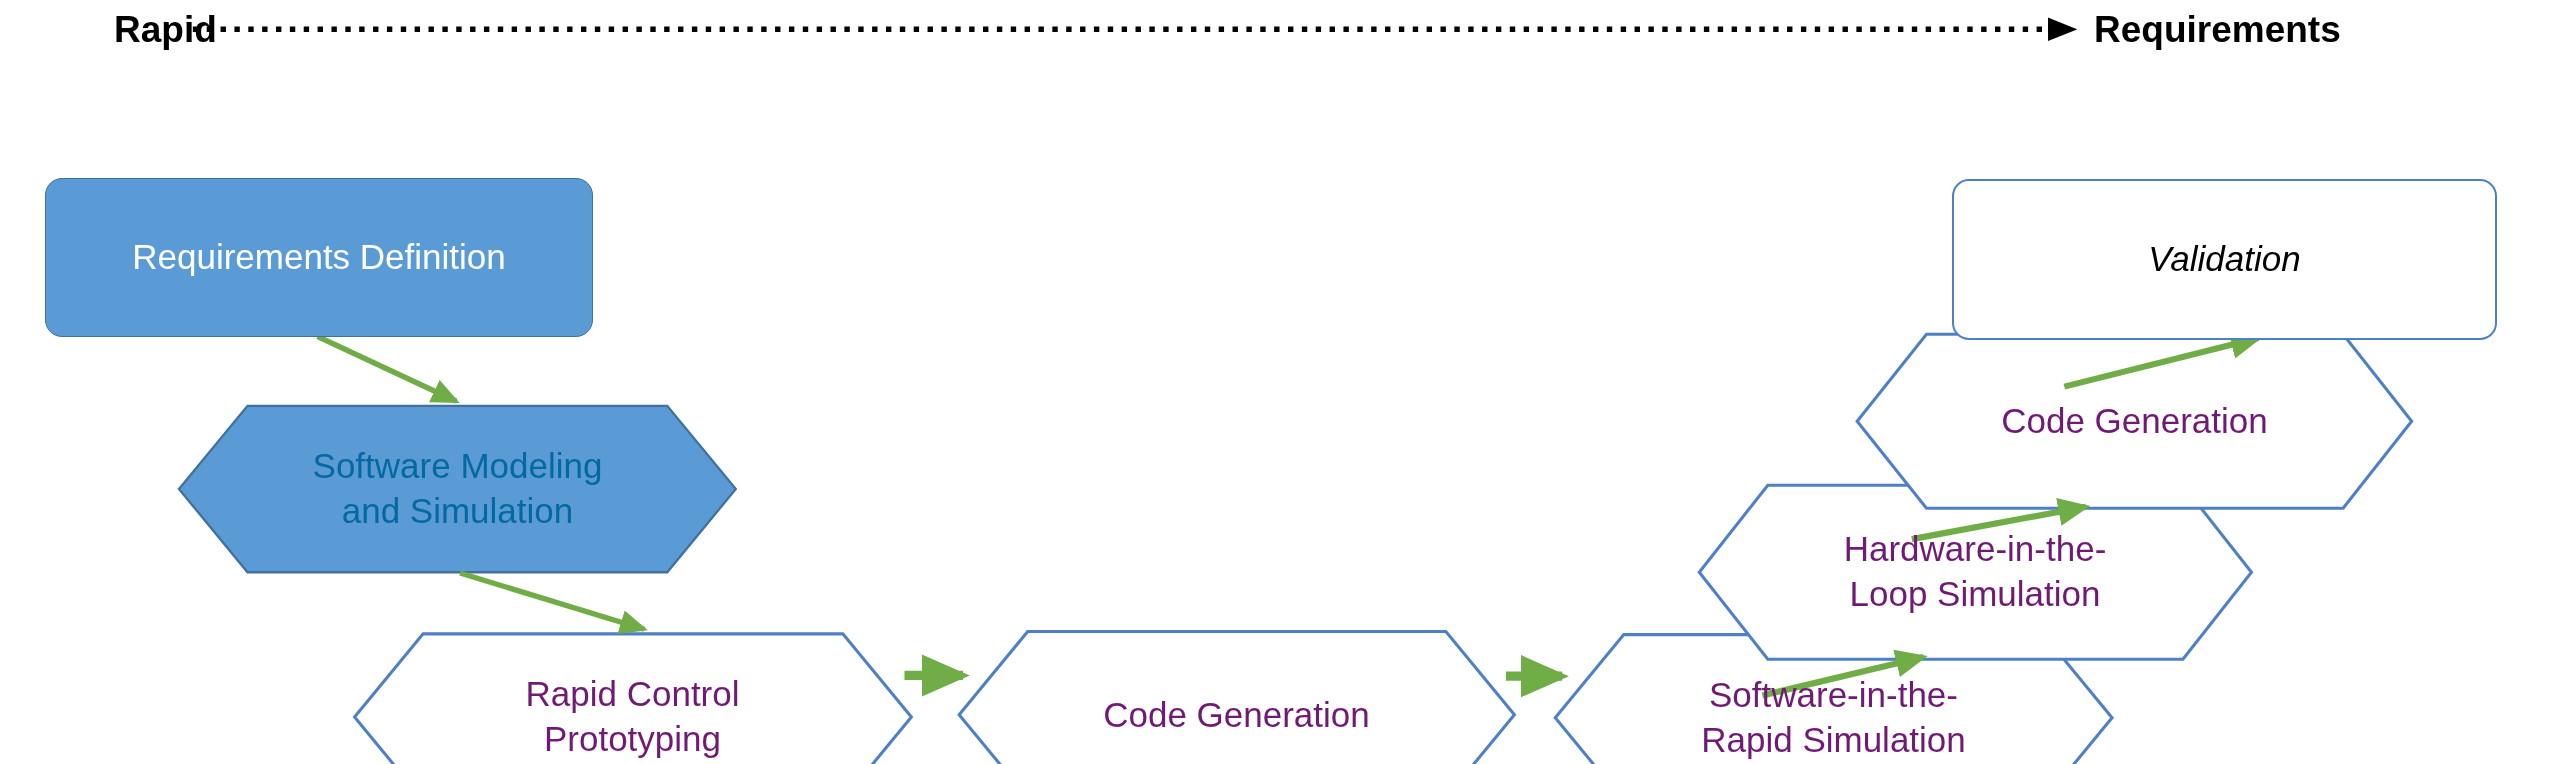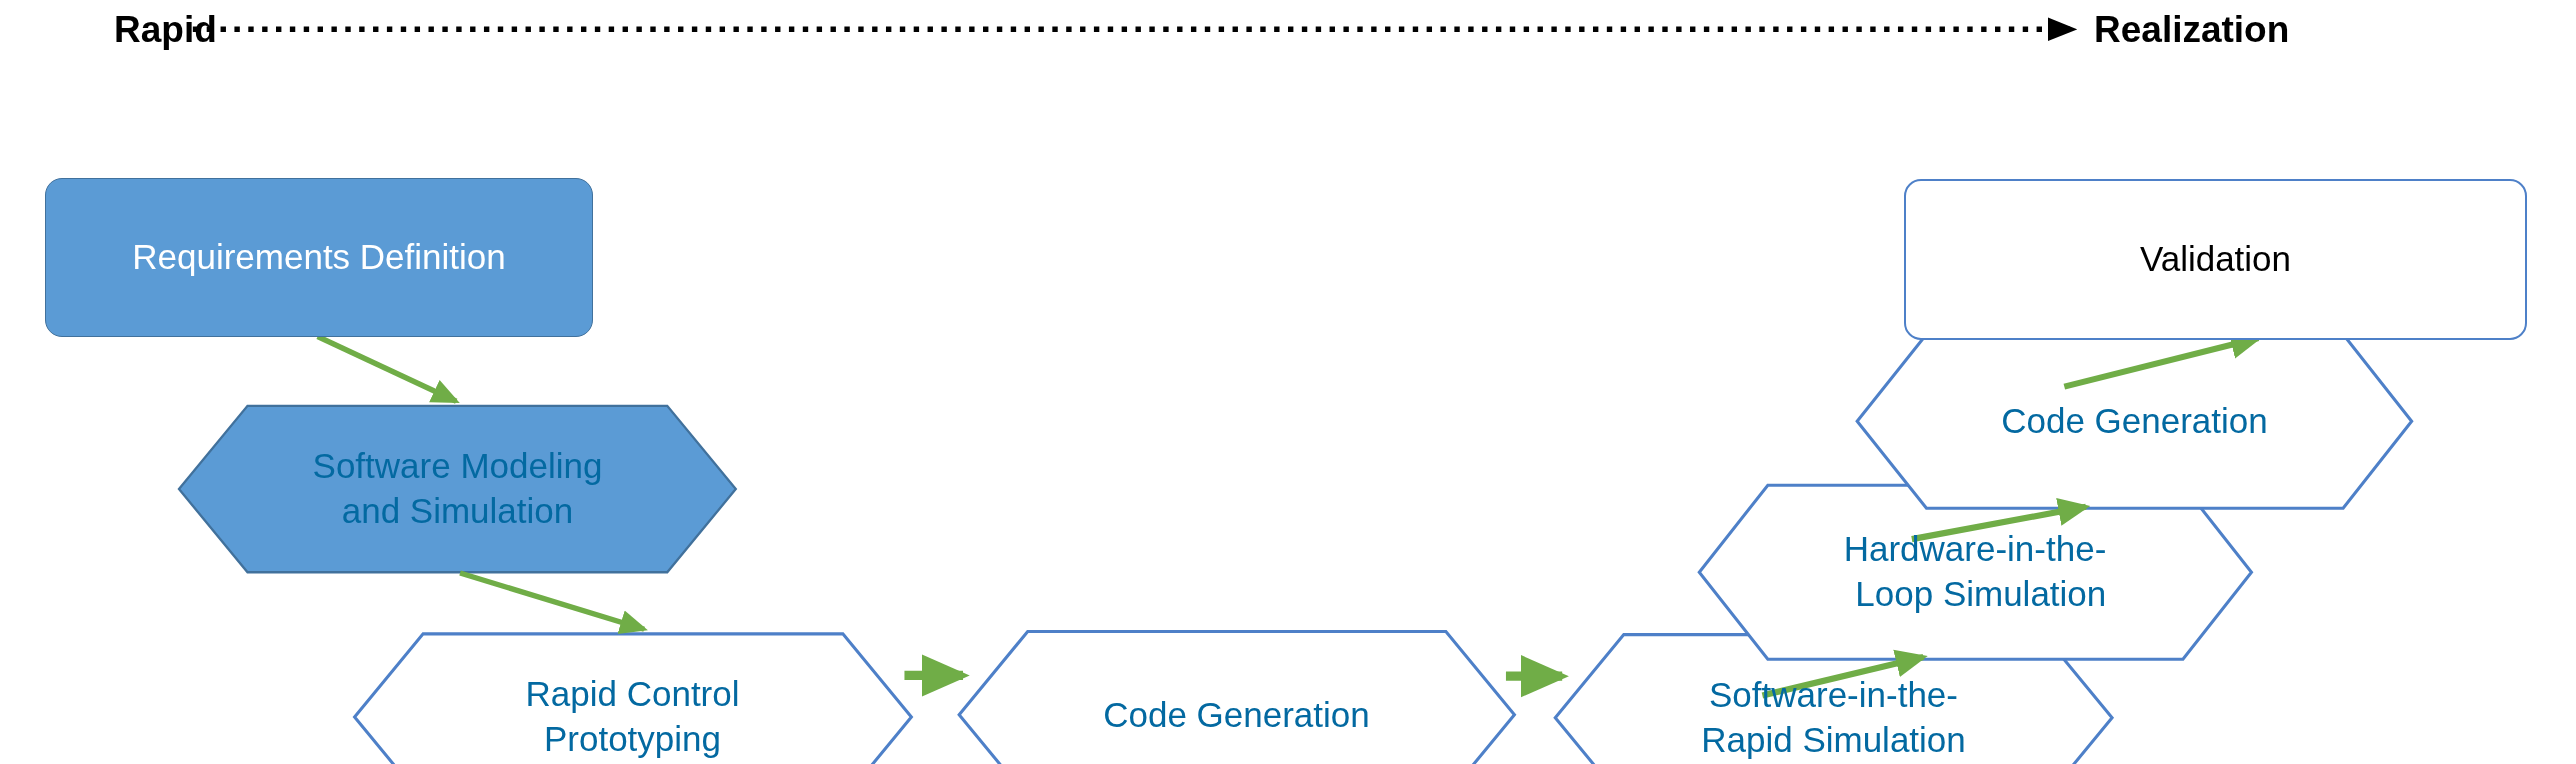--- a/index.html
+++ b/index.html
@@ -47,21 +47,21 @@
   }
   .rect-outline{
     background:#ffffff;
     border:2.3px solid #4E80C8;
     color:#000000;
   }
   
   .hex-node{background:transparent;}
   .hex-node .node-label{position:relative;z-index:2;}
   .hex-filled .node-label{color:#0369a1;}
-  .hex-outline .node-label{color:#0369a1;}
+  .hex-outline .node-label{color:#701a75;}
   svg{overflow:visible;}
 </style>
 </head>
 <body>
 
 <div id="canvas">
 
   <div class="axis-label" id="design-label">Rapid</div>
 
   <svg width="2576" height="764" style="position:absolute;left:0;top:0;pointer-events:none;" viewBox="0 0 3344 992">
@@ -96,21 +96,21 @@
 
     <line x1="1955" y1="878" x2="2028" y2="878" stroke="#70AD47" stroke-width="12" marker-end="url(#greenhead)"></line>
 
     <line x1="2288" y1="903" x2="2497" y2="853" stroke="#70AD47" stroke-width="8" marker-end="url(#greenhead)"></line>
 
     <line x1="2482" y1="700" x2="2708" y2="658" stroke="#70AD47" stroke-width="8" marker-end="url(#greenhead)"></line>
 
     <line x1="2680" y1="502" x2="2932" y2="439" stroke="#70AD47" stroke-width="8" marker-end="url(#greenhead)"></line>
   </svg>
 
-  <div class="axis-label" id="realization-label">Realization</div>
+  <div class="axis-label" id="realization-label">Requirements</div>
 
   <div class="node rect-node rect-filled" style="left:45px;top:178px;width:548px;height:159px;">
     <span class="node-label">Requirements Definition</span>
   </div>
 
   <div class="node hex-node hex-filled" style="left:179px;top:406px;width:557px;height:166px;">
     <span class="node-label">Software Modeling
 and Simulation</span>
   </div>
 
@@ -121,27 +121,27 @@
 
   <div class="node hex-node hex-outline" style="left:959px;top:632px;width:555px;height:166px;">
     <span class="node-label">Code Generation</span>
   </div>
 
   <div class="node hex-node hex-outline" style="left:1555px;top:635px;width:557px;height:166px;">
     <span class="node-label">Software-in-the-
 Rapid Simulation</span>
   </div>
 
-  <div class="node hex-node hex-outline" style="left:1699px;top:485px;width:552px;height:174px;text-align:right;">
+  <div class="node hex-node hex-outline" style="left:1699px;top:485px;width:552px;height:174px;">
     <span class="node-label">Hardware-in-the-
 Loop Simulation</span>
   </div>
 
   <div class="node hex-node hex-outline" style="left:1857px;top:334px;width:555px;height:174px;">
     <span class="node-label">Code Generation</span>
   </div>
 
-  <div class="node rect-node rect-outline" style="left:1904px;top:179px;width:623px;height:161px;">
+  <div class="node rect-node rect-outline" style="left:1952px;top:179px;width:545px;height:161px;font-style:italic;">
     <span class="node-label">Validation</span>
   </div>
 
 </div>
 
 
 </body></html>

